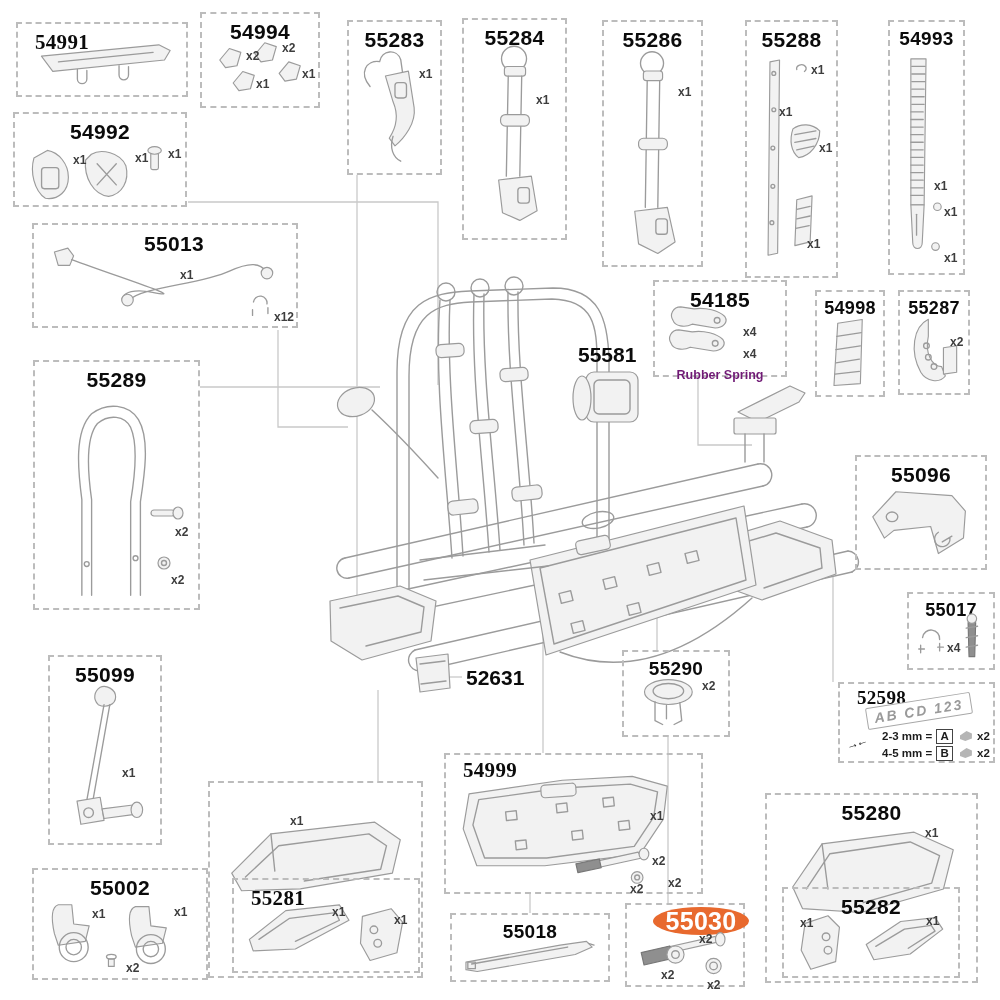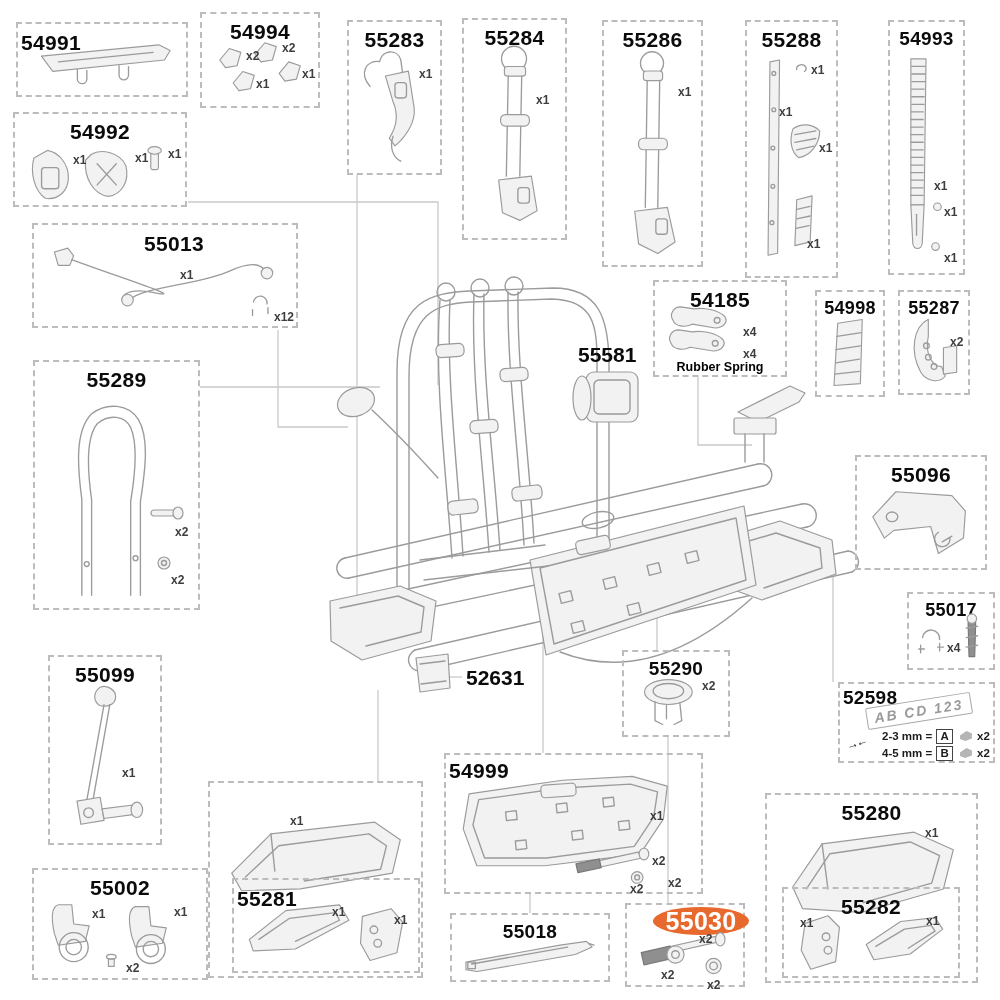--- a/index.html
+++ b/index.html
@@ -1,24 +1,24 @@
 <!DOCTYPE html>
 <html><head>
 <meta charset="utf-8">
 <style>
   html,body{margin:0;padding:0;background:#fff;font-family:"Liberation Sans",sans-serif;}
   #stage{position:relative;width:1000px;height:1000px;background:#ffffff;overflow:hidden;}
   .layer{position:absolute;left:0;top:0;width:1000px;height:1000px;}
   .pbox{position:absolute;border:2px dashed #bcbcbc;box-sizing:border-box;background:transparent;}
   .plabel{font-weight:bold;font-size:21px;color:#0b0b0b;letter-spacing:.3px;line-height:1;}
   .tc{position:absolute;left:0;right:0;top:7px;text-align:center;}
-  .tl{position:absolute;left:3px;top:8px;}
+  .tl{position:absolute;left:17px;top:8px;font-family:Liberation Serif, serif;}
   .qty{position:absolute;font-size:12px;font-weight:bold;color:#3d3d3d;line-height:1;}
   .free-label{position:absolute;font-weight:bold;font-size:21px;color:#0b0b0b;}
-  .caption{position:absolute;font-weight:bold;font-size:12.5px;color:#000000;}
+  .caption{position:absolute;font-weight:bold;font-size:12.5px;color:#701a75;margin-top:8px;}
   .sk{position:absolute;left:0;top:0;width:100%;height:100%;}
   .conn{stroke:#c9c9c9;stroke-width:1.3;fill:none;}
   .art{stroke:#9b9b9b;stroke-width:1.4;fill:none;stroke-linecap:round;stroke-linejoin:round;}
   .artf{stroke:#9b9b9b;stroke-width:1.2;fill:#f2f2f2;stroke-linejoin:round;}
   .artd{stroke:#777;stroke-width:1.2;fill:#8f8f8f;stroke-linejoin:round;}
   .hl{position:absolute;left:26px;top:2px;width:96px;height:28px;background:#e8692e;border-radius:50%;display:flex;align-items:center;justify-content:center;}
   .hl .plabel{color:#fff;font-size:25px;}
   .plate{position:absolute;left:26px;top:16px;transform:rotate(-9deg);border:1.6px solid #a8a8a8;border-radius:2px;padding:2px 7px;color:#9a9a9a;font-weight:bold;font-style:italic;font-size:14px;letter-spacing:2px;background:#fff;}
   .mrow{position:absolute;font-size:11.5px;font-weight:bold;color:#1c1c1c;white-space:nowrap;}
   .letterbox{display:inline-block;border:1.6px solid #444;padding:0 3px;margin:0 1px;background:#fff;line-height:1.1;}

